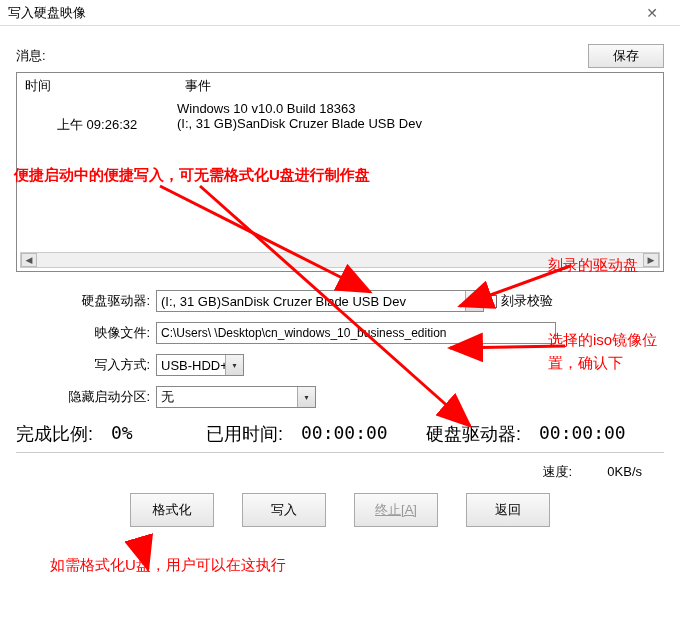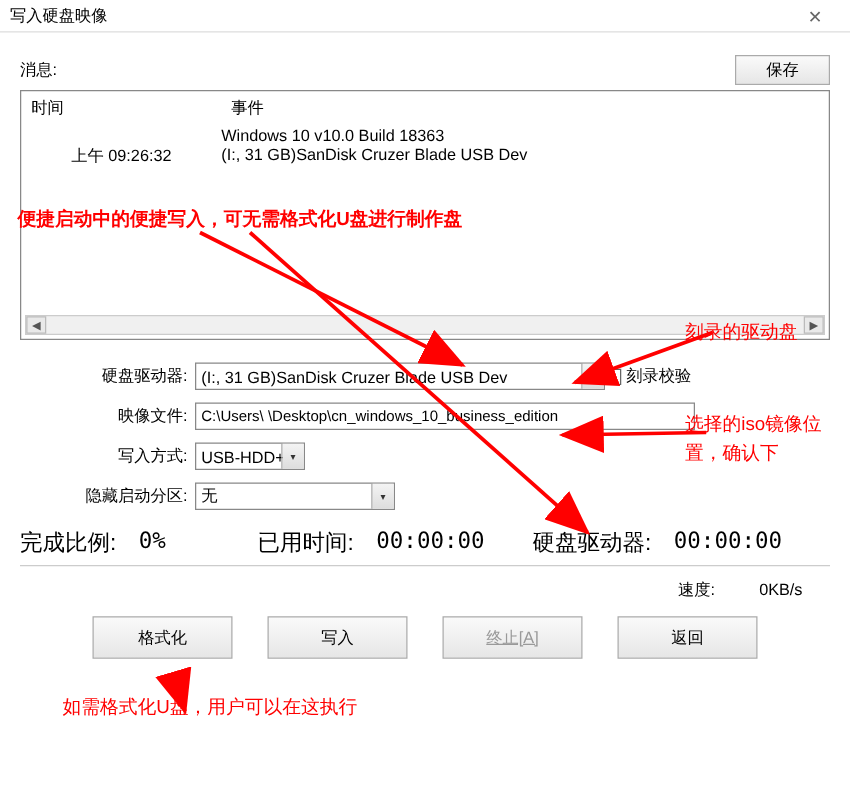--- a/index.html
+++ b/index.html
@@ -29,21 +29,21 @@
   .textfield { border:1px solid #888; background:#fff; height:22px; display:flex; align-items:center; padding:0 4px; font-family:"SimSun","NSimSun",monospace; font-size:12px; white-space:nowrap; overflow:hidden; }
   .chk { display:flex; align-items:center; gap:4px; margin-left:0;}
   .chk .box { width:13px; height:13px; border:1px solid #666; background:#fff;}
   .stats { display:flex; margin:14px 0 6px; font-size:18px;}
   .stats > div { display:flex; gap:18px; }
   .stat-lbl { }
   .stat-val { font-family:"SimSun","NSimSun",monospace; min-width:60px;}
   hr.sep { border:none; border-top:1px solid #ccc; margin:4px 0 10px;}
   .speed-row { text-align:right; padding-right:22px; margin:6px 0 12px;}
   .btn-row { display:flex; gap:28px; justify-content:center; margin-top:6px;}
-  .btn-row .btn { width:112px; padding:16px; }
+  .btn-row .btn { width:84px; padding:16px; }
   
   .anno { position:absolute; color:#f00; font-size:15px; pointer-events:none; white-space:nowrap;}
   svg.overlay { position:absolute; left:0; top:0; pointer-events:none; }
 </style>
 </head>
 <body>
 
 <div class="titlebar">
   <span class="title">写入硬盘映像</span>
   <span class="close">✕</span>

